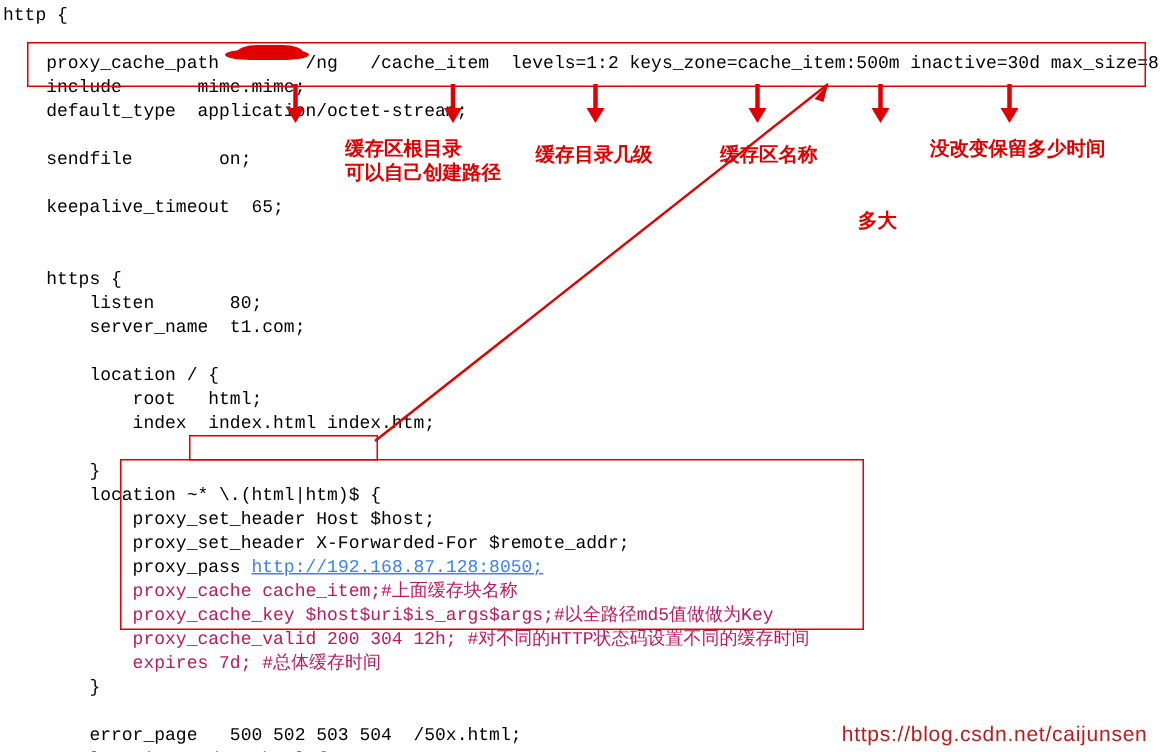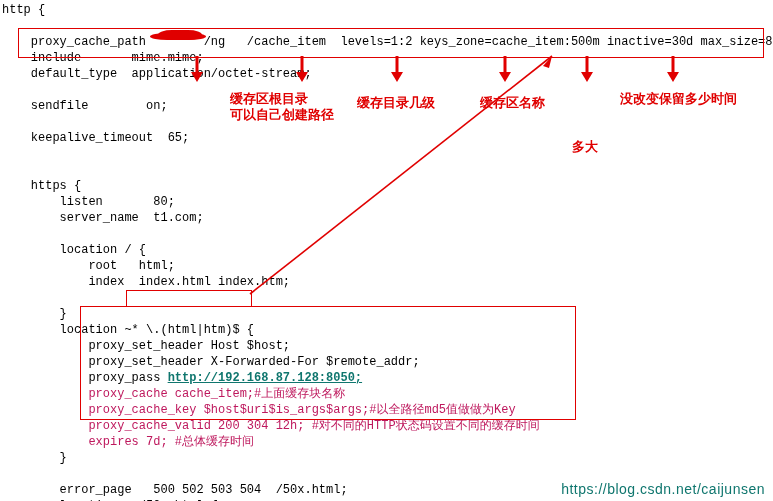--- a/index.html
+++ b/index.html
@@ -14,21 +14,21 @@
     position: relative;
     overflow: hidden;
   }
   .code-wrap {
     position: absolute;
     left: 2px;
     top: 2px;
     white-space: pre;
     line-height: 16px;
   }
-  .link { color: #0f766e; text-decoration: underline; font-weight: bold; }
+  .link { color: #3b82f6; text-decoration: underline; }
   .comment { color: #be185d; }
   .red-box {
     position: absolute;
     border: 1.5px solid #e00000;
     pointer-events: none;
   }
   .red-scribble {
     position: absolute;
     background: #e00000;
     border-radius: 50% / 80%;
@@ -50,21 +50,21 @@
   }
   .arrow-down svg { display:block; }
   .diag-arrow {
     position: absolute;
     pointer-events: none;
   }
   .watermark {
     position: absolute;
     right: 8px;
     bottom: 4px;
-    color: #0f766e;
+    color: #b91c1c;
     font-family: Arial, sans-serif;
     font-size: 14px;
     letter-spacing: 0.5px;
   }
 </style>
 </head>
 <body>
 
 <div class="code-wrap"><span>http {</span>
 <span></span>

